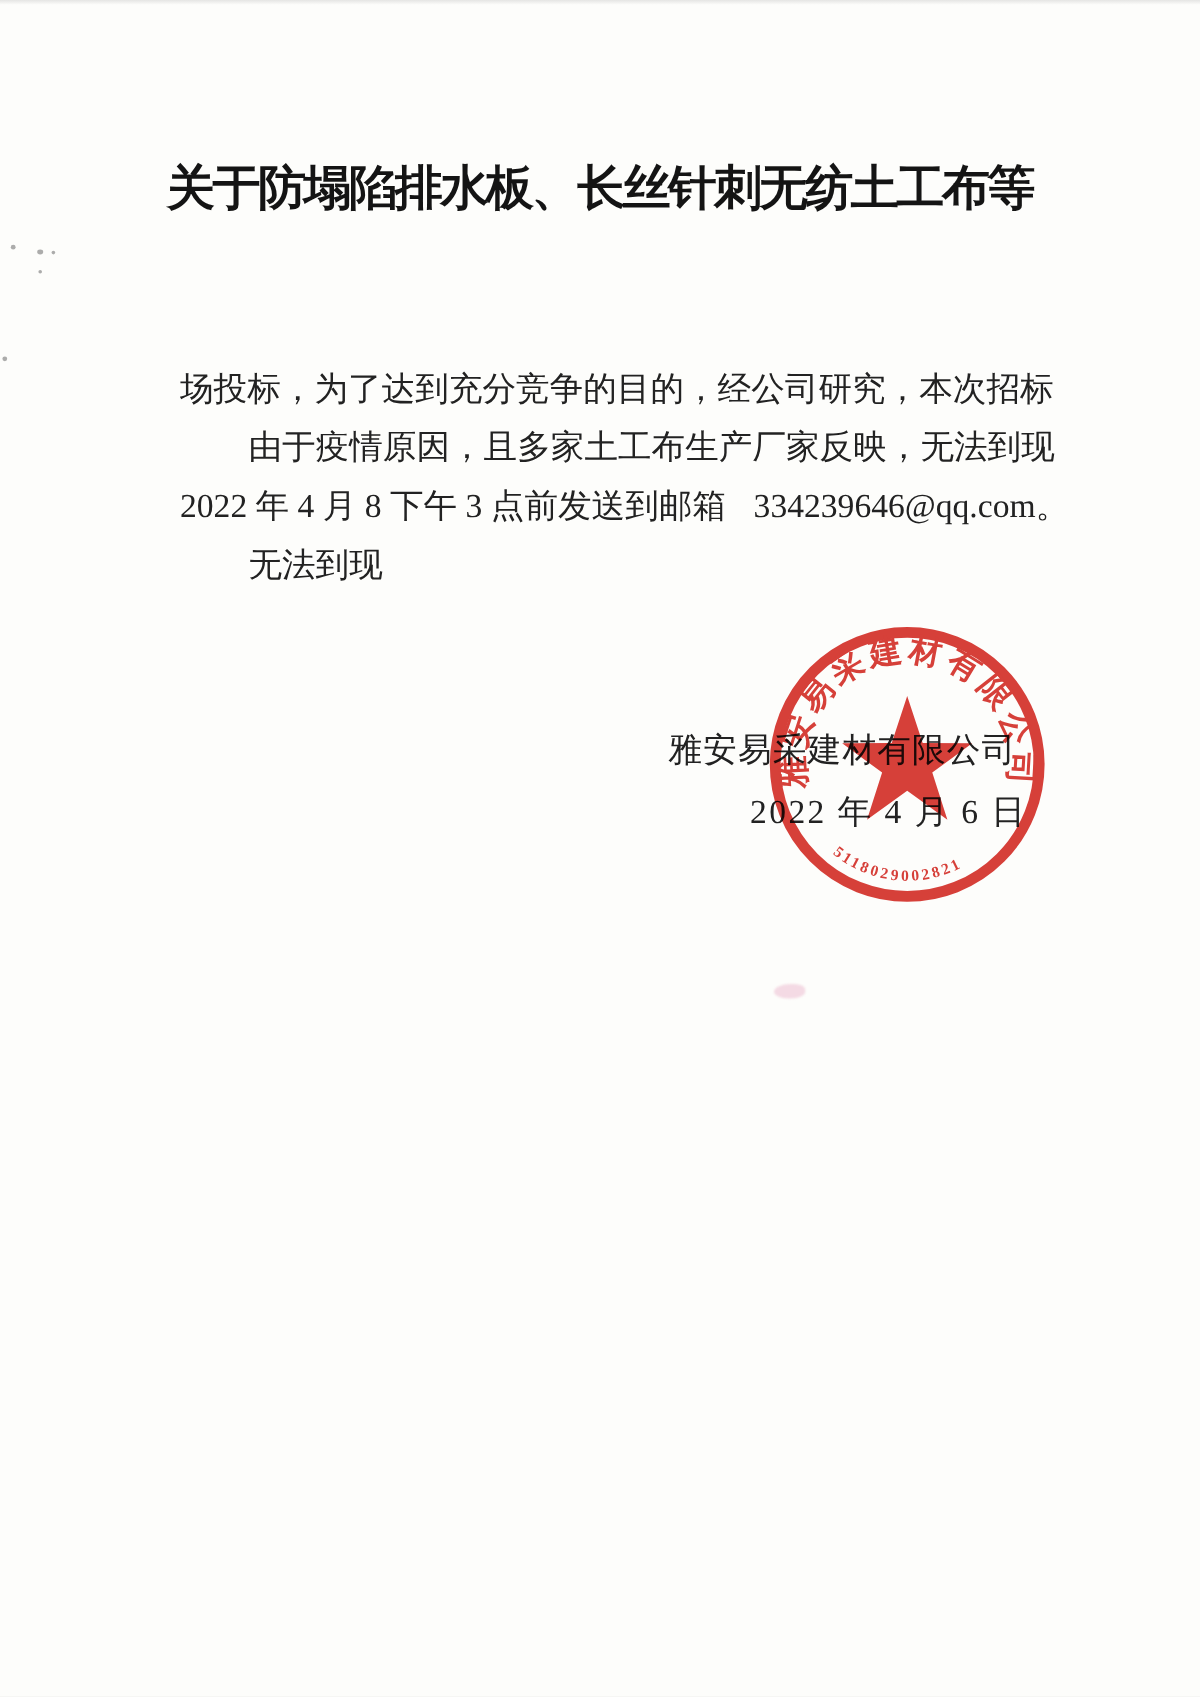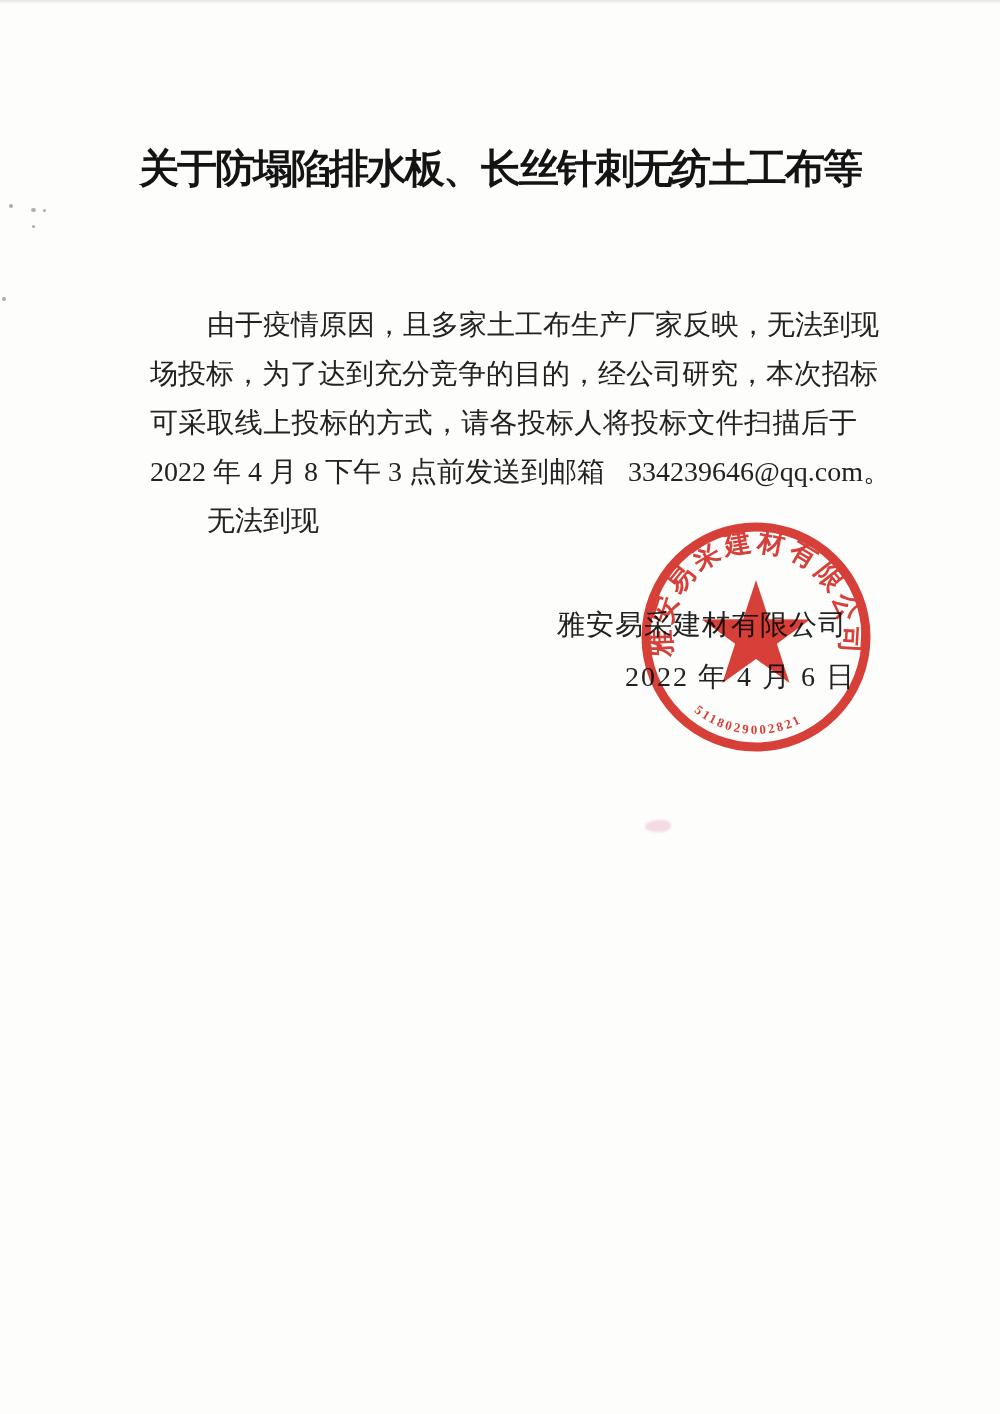--- a/index.html
+++ b/index.html
@@ -25,21 +25,21 @@
   .sp3 { left: 43px; top: 209px; width: 3px; height: 3px; }
   .sp4 { left: 32px; top: 225px; width: 3px; height: 3px; }
   .sp5 { left: 2px;  top: 297px; width: 4px; height: 4px; }
   .smudge-pink {
     position: absolute; left: 645px; top: 820px; width: 26px; height: 12px;
     background: rgba(224,130,170,.28); border-radius: 60% 40% 50% 50%;
     filter: blur(1px);
   }
 
   .title {
-    position: absolute; left: 100px; top: 140px; width: 800px;
+    position: absolute; left: 100px; top: 128px; width: 800px;
     text-align: center;
     font-weight: bold;
     font-size: 40px;
     letter-spacing: -2px;
     line-height: 57px;
     color: #141414;
   }
   .body-text {
     position: absolute; left: 150px; top: 300px; width: 707px;
     font-size: 28px;
@@ -87,23 +87,22 @@
   <div class="speck sp3"></div>
   <div class="speck sp4"></div>
   <div class="speck sp5"></div>
   <div class="smudge-pink"></div>
 
   <div class="title">
     <div>关于防塌陷排水板、长丝针刺无纺土工布等</div>
   </div>
 
   <div class="body-text">
+    <div class="body-line">场投标，为了达到充分竞争的目的，经公司研究，本次招标</div>
     <div class="body-line indent">由于疫情原因，且多家土工布生产厂家反映，无法到现</div>
-    <div class="body-line">场投标，为了达到充分竞争的目的，经公司研究，本次招标</div>
-    <div class="body-line">可采取线上投标的方式，请各投标人将投标文件扫描后于</div>
     <div class="body-line"><span>2022 年 4 月 8 下午 3 点前发送到邮箱 </span><span class="email">334239646@qq.com</span><span>。</span></div>
     <div class="body-line indent no-justify">无法到现</div>
   </div>
 
   <div class="sig-company">雅安易采建材有限公司</div>
   <div class="sig-date">2022 年 4 月 6 日</div>
 
   <svg class="seal" viewBox="0 0 240 240" xmlns="http://www.w3.org/2000/svg">
     <defs>
       <path id="arcTop" d="M 37.8 144.1 A 86 86 0 1 1 202.2 144.1" fill="none"></path>

